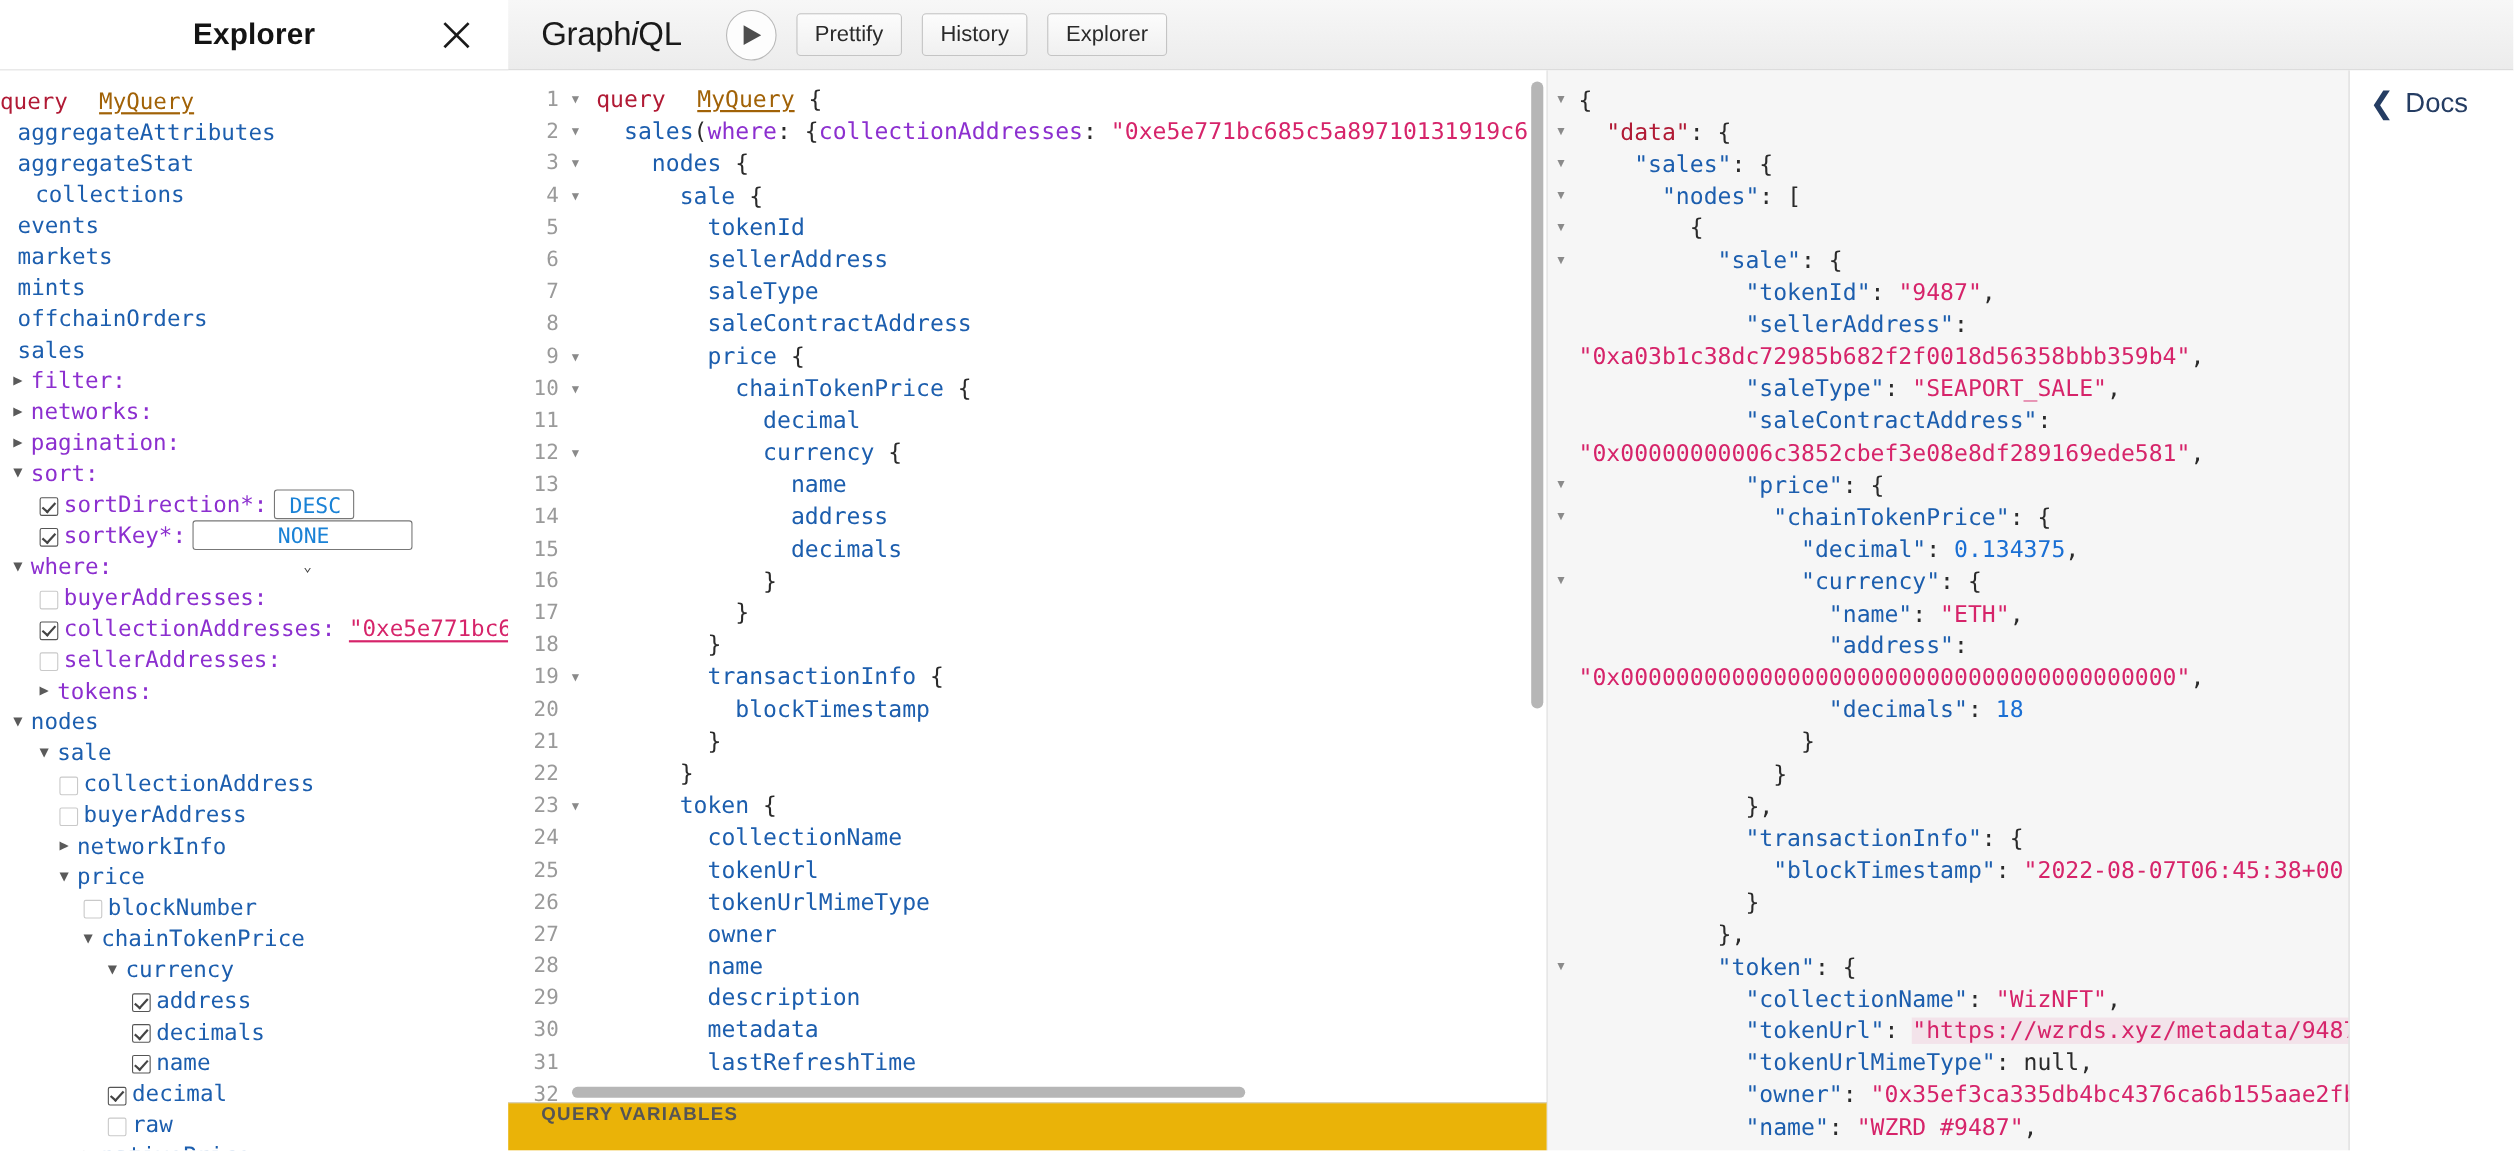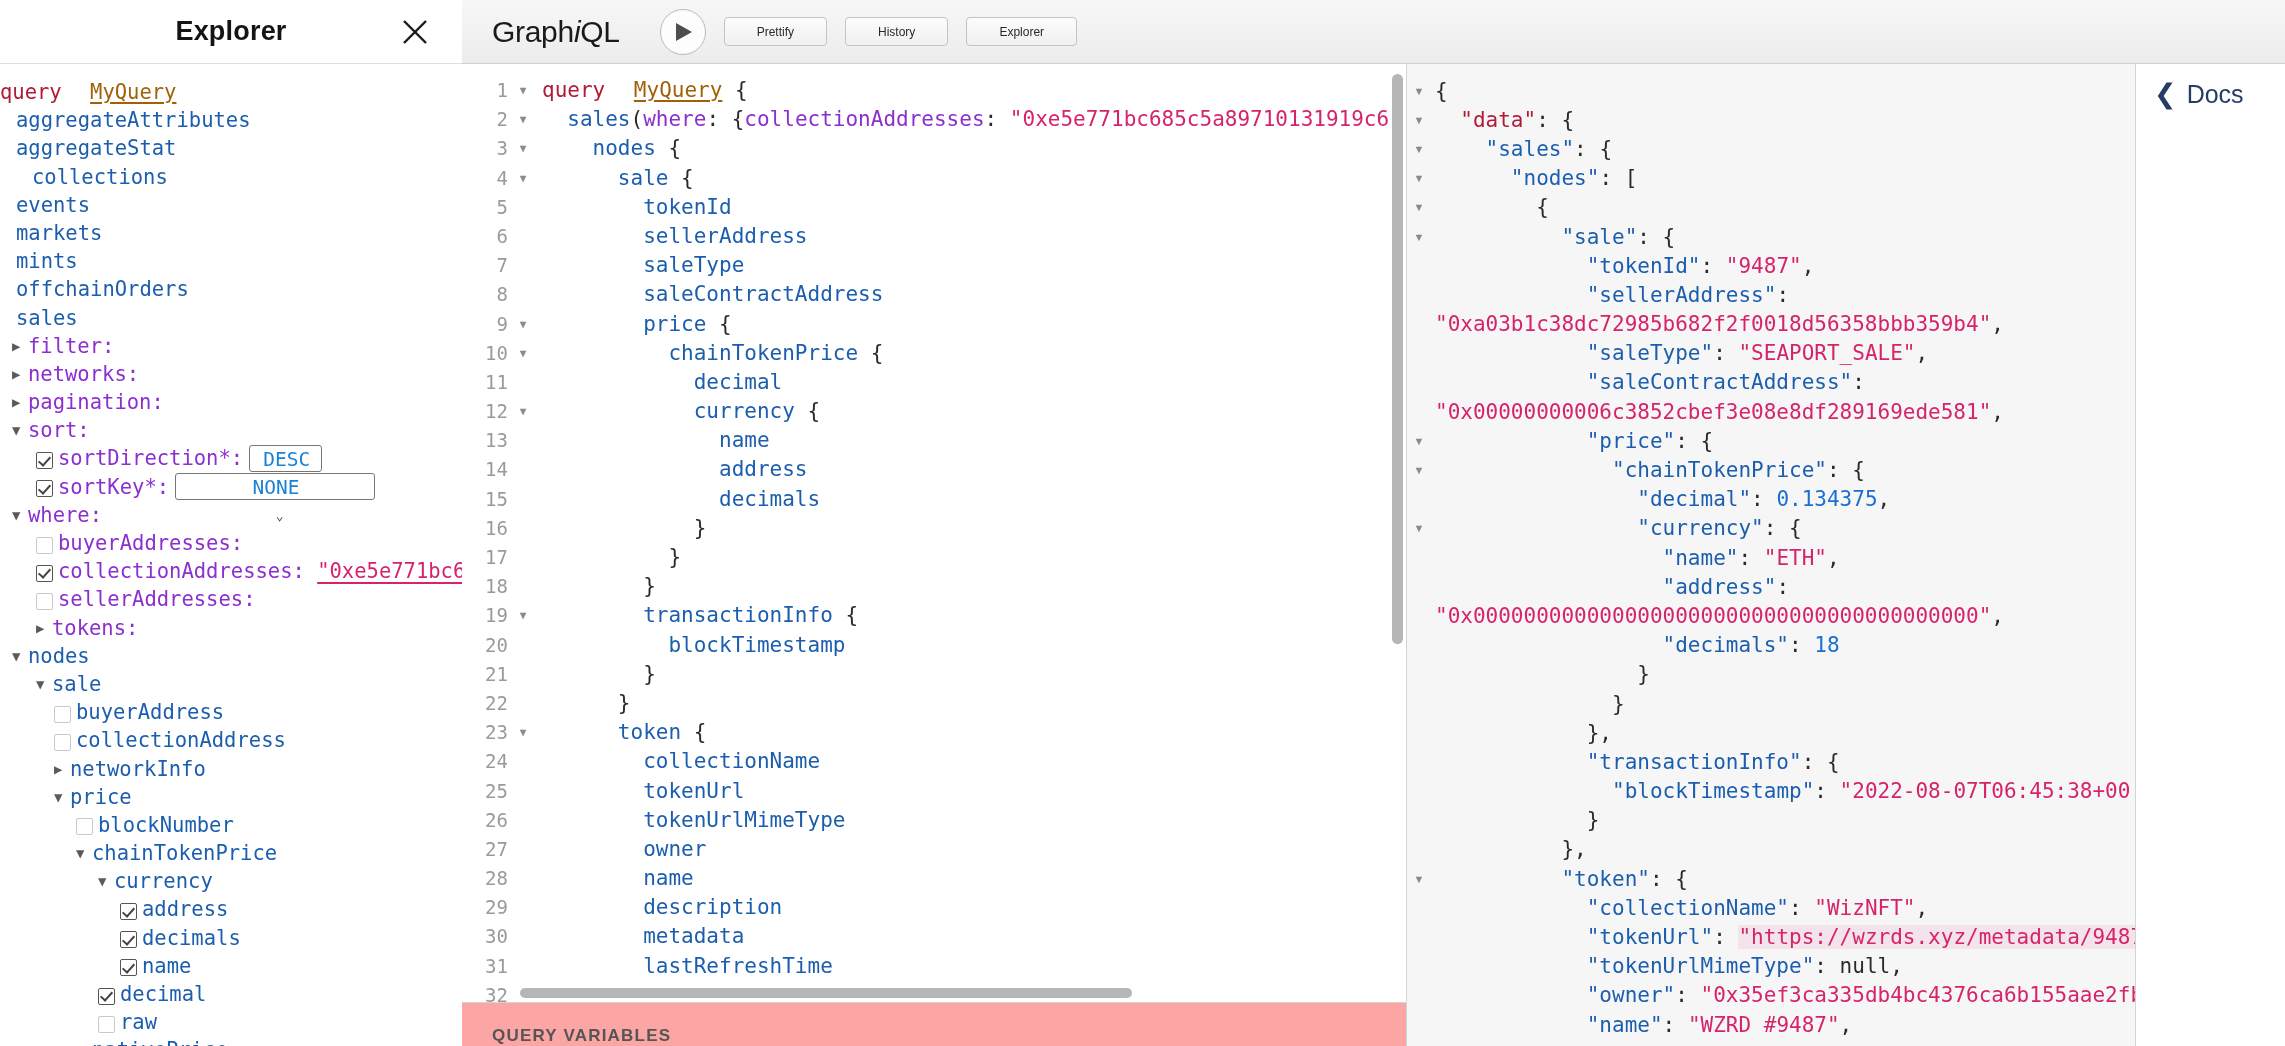--- a/index.html
+++ b/index.html
@@ -100,26 +100,26 @@
   }
   .logo i { font-style: italic; }
   .play-btn {
     width: 46px; height: 46px; border-radius: 50%;
     border: 1.6px solid #b9b9b9; background: #fdfdfd;
     margin-left: 40px;
     display:flex; align-items:center; justify-content:center;
     cursor: pointer;
   }
   .tb-btn {
-    margin-left: 18px; height: 29px;
+    margin-left: 18px; height: 39px;
     border: 1px solid #c4c4c4; border-radius: 4px;
     background: linear-gradient(#fcfcfc,#f0f0f0);
     font-family: "Liberation Sans", sans-serif;
-    font-size: 12px; color: #2a2a2a;
-    padding: 0 32px;
+    font-size: 20px; color: #2a2a2a;
+    padding: 0 16px;
     display:flex; align-items:center; cursor:pointer;
   }
   .tb-btn:first-of-type { margin-left: 36px; }
 
   .panes { flex:1 1 auto; display:flex; min-height:0; }
 
   
   .editor-pane {
     width: 945px; flex: 0 0 945px;
     background: #fff;
@@ -156,22 +156,22 @@
     background: #b6b6b6; border-radius: 6px;
   }
   .hscroll {
     position: absolute; left: 58px; bottom: 4px;
     width: 612px; height: 10px;
     background: #b6b6b6; border-radius: 6px;
   }
   .editor-foot {
     height: 44px; flex: 0 0 44px;
     border-top: 1px solid #d4d4d4;
-    background: #fca5a5;
-    display:flex; align-items:flex-end; padding-left: 30px;
+    background: #eab308;
+    display:flex; align-items:flex-start; padding-left: 30px;
   }
   .editor-foot span {
     font-family: "Liberation Sans", sans-serif;
     font-size: 17px; letter-spacing: 1.2px;
     color: #555; font-weight: bold;
   }
 
   
   .result-pane {
     flex: 1 1 auto; background: #f6f6f6;
@@ -263,22 +263,22 @@
           <div class="row" style="padding-left: 36px;"><span class="tri">▶</span><span class="arg">tokens:</span></div>
         </div>
 
       <div class="row" style="padding-left:12px;">
         <span class="tri">▼</span><span class="fld">nodes</span>
       </div>
       <div class="row" style="padding-left:36px;">
         <span class="tri">▼</span><span class="fld">sale</span>
       </div>
       <div id="sale-fields">
+          <div class="row" style="padding-left: 54px;"><span class="cb"></span><span class="fld">collectionAddress</span></div>
           <div class="row" style="padding-left: 54px;"><span class="cb"></span><span class="fld">buyerAddress</span></div>
-          <div class="row" style="padding-left: 54px;"><span class="cb"></span><span class="fld">collectionAddress</span></div>
           <div class="row" style="padding-left: 54px;"><span class="tri">▶</span><span class="fld">networkInfo</span></div>
           <div class="row" style="padding-left: 54px;"><span class="tri">▼</span><span class="fld">price</span></div>
           <div class="row" style="padding-left: 76px;"><span class="cb"></span><span class="fld">blockNumber</span></div>
           <div class="row" style="padding-left: 76px;"><span class="tri">▼</span><span class="fld">chainTokenPrice</span></div>
           <div class="row" style="padding-left: 98px;"><span class="tri">▼</span><span class="fld">currency</span></div>
           <div class="row" style="padding-left: 120px;"><span class="cb on"></span><span class="fld">address</span></div>
           <div class="row" style="padding-left: 120px;"><span class="cb on"></span><span class="fld">decimals</span></div>
           <div class="row" style="padding-left: 120px;"><span class="cb on"></span><span class="fld">name</span></div>
           <div class="row" style="padding-left: 98px;"><span class="cb on"></span><span class="fld">decimal</span></div>
           <div class="row" style="padding-left: 98px;"><span class="cb"></span><span class="fld">raw</span></div>

